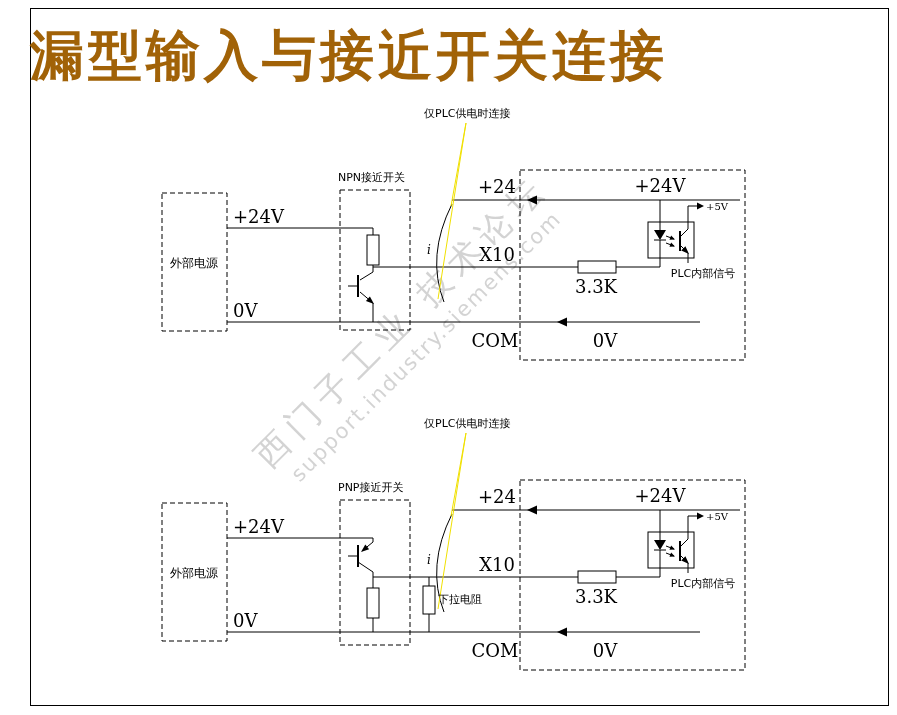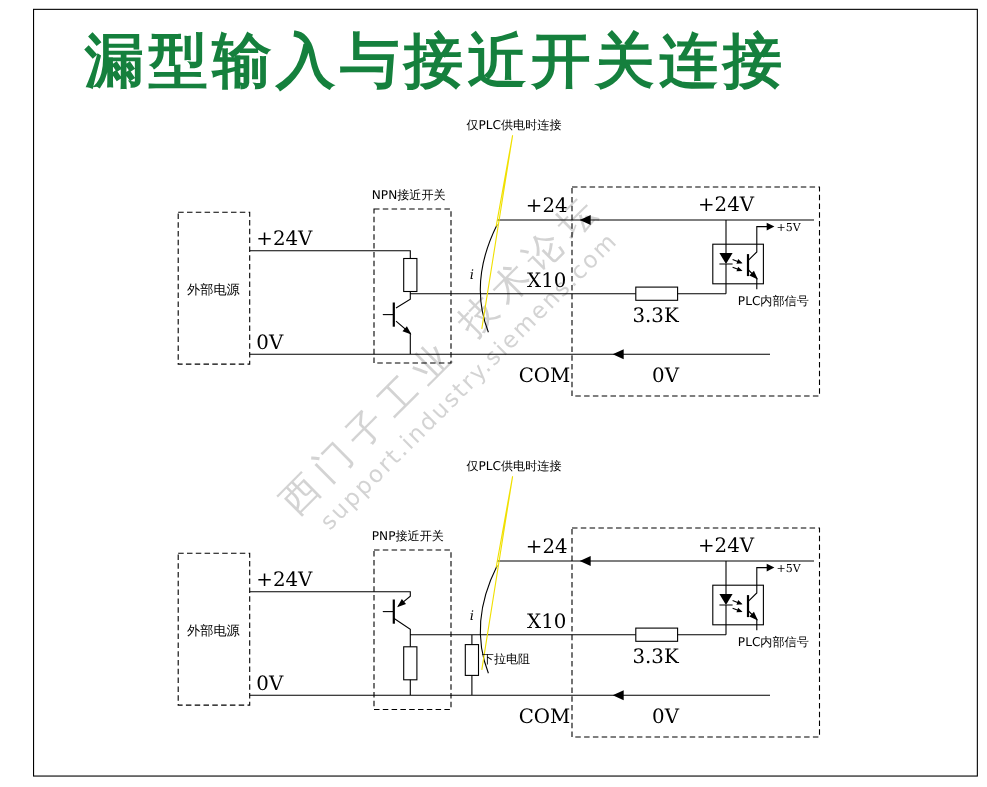--- a/index.html
+++ b/index.html
@@ -1,21 +1,21 @@
 <!DOCTYPE html>
 <html><head>
 <meta charset="utf-8">
 <style>
   html,body{margin:0;padding:0;background:#fff;}
   .canvas{position:relative;width:897px;height:715px;background:#fff;overflow:hidden;
           font-family:"DejaVu Sans","Liberation Sans",sans-serif;}
   .frame{position:absolute;left:30px;top:8px;width:857px;height:696px;border:1px solid #000;}
-  .title{position:absolute;left:30px;top:20px;width:685px;text-align:right;
+  .title{position:absolute;left:30px;top:20px;width:685px;text-align:left;
          font-family:"DejaVu Serif","Liberation Serif",serif;font-size:54px;font-weight:600;
-         letter-spacing:4px;color:#15803d;white-space:nowrap;}
+         letter-spacing:4px;color:#a16207;white-space:nowrap;}
   .watermark{position:absolute;left:130px;top:295px;width:560px;text-align:center;
              transform:rotate(-45deg);color:#c9c9c9;opacity:.8;pointer-events:none;}
   .watermark .wm1{font-size:34px;letter-spacing:8px;font-family:"DejaVu Sans",sans-serif;}
   .watermark .wm2{font-size:21px;letter-spacing:2px;font-family:"DejaVu Sans",sans-serif;}
   svg{position:absolute;left:0;top:0;}
   .w{stroke:#000;stroke-width:1;fill:none;}
   .bar{stroke:#000;stroke-width:2;fill:none;}
   .dash{stroke:#000;stroke-width:1;fill:none;stroke-dasharray:5 3;}
   .box{stroke:#000;stroke-width:1;fill:none;}
   .ah{fill:#000;stroke:none;}

